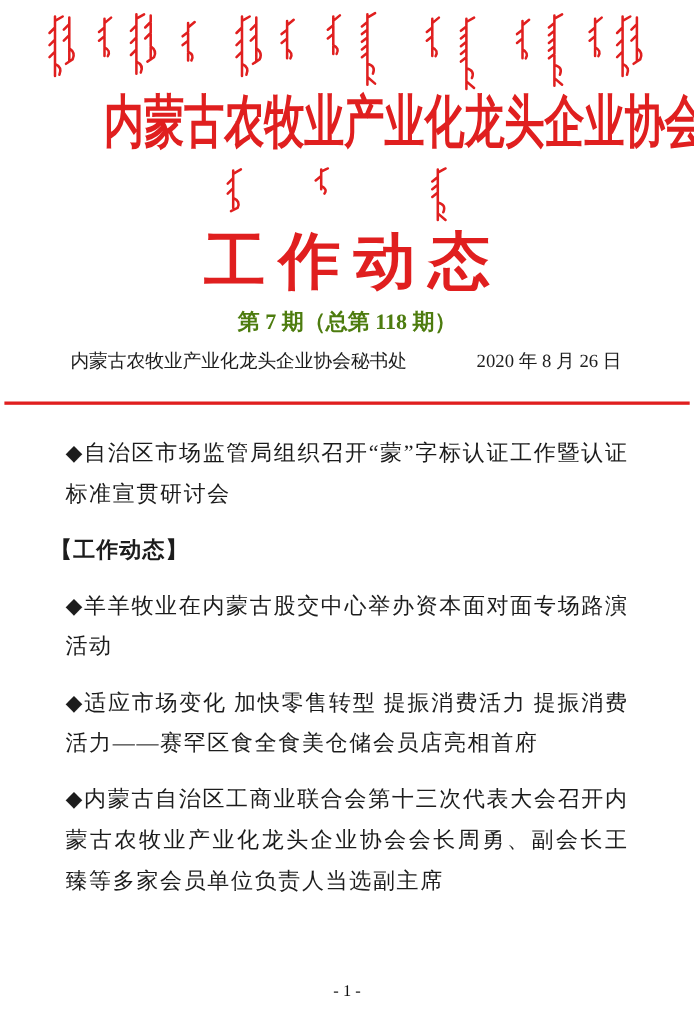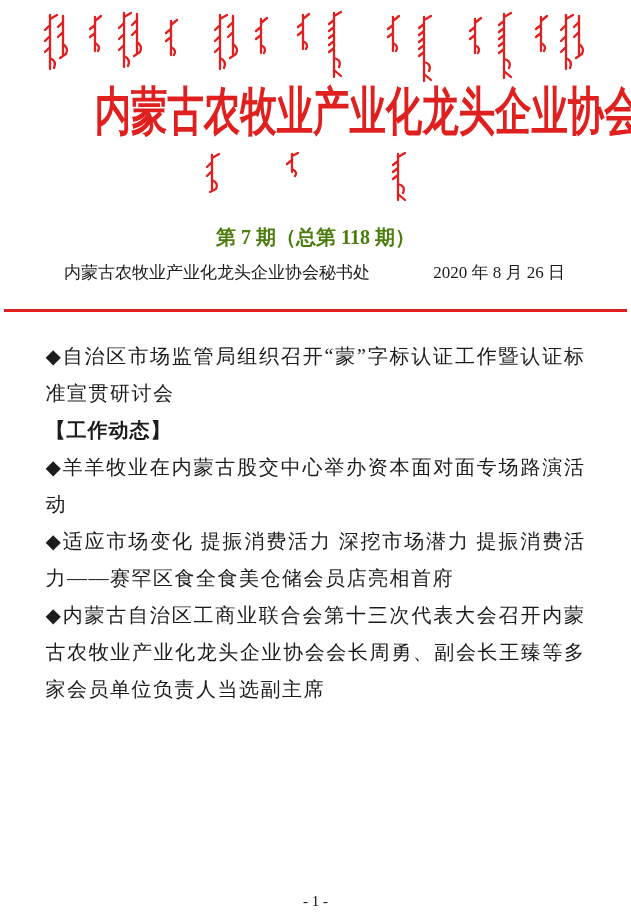--- a/index.html
+++ b/index.html
@@ -78,21 +78,21 @@
     letter-spacing: 3px;
     margin-bottom: 6px;
   }
   .section-label {
     font-family: "Liberation Sans", "DejaVu Sans", sans-serif;
     font-weight: bold;
     font-size: 20px;
     letter-spacing: 1px;
     text-align: left;
   }
-  .toc-item { margin: 0; text-align: justify; }
+  .toc-item { margin: 14px; text-align: justify; }
   .page-number {
     position: absolute;
     left: 0; right: 0; bottom: 12px;
     text-align: center;
     font-size: 15px;
     color: #111;
   }
 </style>
 </head>
 <body>
@@ -135,35 +135,36 @@
   <div class="banner-mid">
     <svg class="mongol" width="631" height="58" viewBox="0 0 631 58">
       <g stroke="#e01f1f" stroke-width="2.3" fill="none" stroke-linecap="round">
         <path d="M212,6 l7,-4 M212,3 v34 M212,10 l-5,5 M212,19 l-5,5 M212,28 q7,3 4,9 l-6,3"></path>
         <path d="M292,4 l6,-3 M292,2 v18 M292,8 l-5,4 M292,17 q6,3 3,7"></path>
         <path d="M398,5 l7,-4 M398,2 v46 M398,9 l-5,4 M398,16 l-5,4 M398,23 l-5,4 M398,32 q8,2 5,9 M398,42 l7,6"></path>
       </g>
     </svg>
   </div>
 
+  <h2 class="bulletin-title">工作动态</h2>
 
   <div class="issue-line">第 7 期（总第 118 期）</div>
 
   <div class="pub-row">
     <span>内蒙古农牧业产业化龙头企业协会秘书处</span>
     <span>2020 年 8 月 26 日</span>
   </div>
 
   <div class="red-rule"></div>
 
   <div class="toc">
 
     <p class="toc-item">◆自治区市场监管局组织召开“蒙”字标认证工作暨认证标准宣贯研讨会</p>
 
     <div class="section-label">【工作动态】</div>
     <p class="toc-item">◆羊羊牧业在内蒙古股交中心举办资本面对面专场路演活动</p>
-    <p class="toc-item">◆适应市场变化 提振消费活力 深挖市场潜力 提振消费活力——赛罕区食全食美仓储会员店亮相首府</p>
+    <p class="toc-item">◆适应市场变化 加快零售转型 提振消费活力 提振消费活力——赛罕区食全食美仓储会员店亮相首府</p>
     <p class="toc-item">◆内蒙古自治区工商业联合会第十三次代表大会召开内蒙古农牧业产业化龙头企业协会会长周勇、副会长王臻等多家会员单位负责人当选副主席</p>
   </div>
 
   <div class="page-number">- 1 -</div>
 
 </div>
 
 </body></html>

